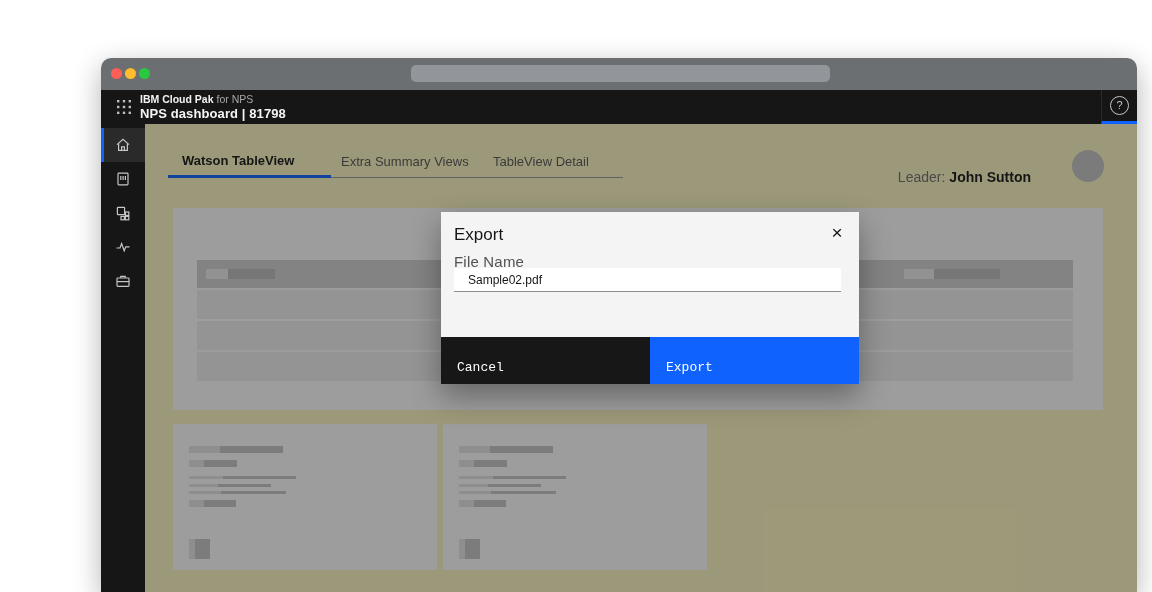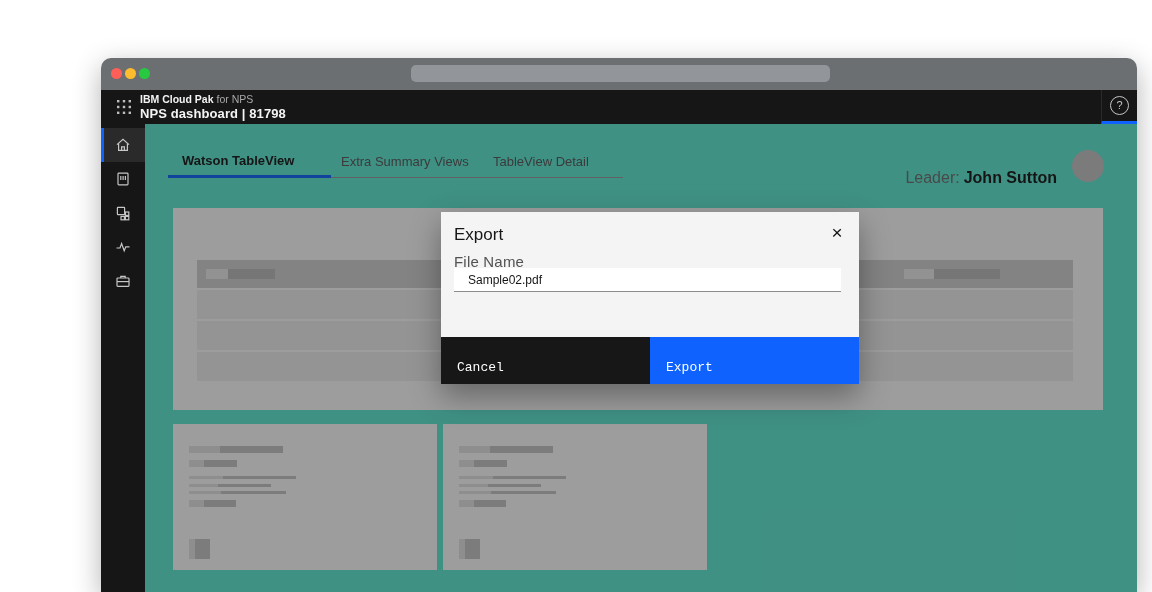--- a/index.html
+++ b/index.html
@@ -34,32 +34,32 @@
                  justify-content:center; padding-bottom:1px; }
 
   
   .body-row { flex:1; display:flex; min-height:0; }
   .sidenav { width:44px; background:#161616; flex:none; padding-top:4px; }
   .nav-item { height:34px; display:flex; align-items:center; justify-content:center;
               border-left:3px solid transparent; padding-right:3px; cursor:pointer; }
   .nav-item.active { background:#2a2a2a; border-left-color:#0f62fe; }
   .nav-item svg { display:block; }
 
-  .main { flex:1; position:relative; background:#5eead4; overflow:hidden; }
+  .main { flex:1; position:relative; background:#fef9c3; overflow:hidden; }
 
   
   .tabbar { position:absolute; left:23px; top:21px; display:flex; height:33px; z-index:1; }
   .tab { display:flex; align-items:center; font-size:13px; color:#565656;
          border-bottom:1px solid #989898; cursor:pointer; }
   .tab.active { font-weight:700; color:#161616; border-bottom:3px solid #0f62fe; }
   .tab.w1 { width:163px; padding-left:14px; }
   .tab.w2 { width:149px; padding-left:10px; }
   .tab.w3 { width:143px; padding-left:13px; }
 
-  .leader { position:absolute; top:45px; right:80px; font-size:16px; color:#6f6f6f; z-index:1; white-space:nowrap; }
+  .leader { position:absolute; top:45px; right:106px; font-size:14px; color:#6f6f6f; z-index:1; white-space:nowrap; }
   .leader .name { color:#161616; font-weight:700; margin-left:4px; }
   .avatar { position:absolute; top:26px; right:33px; width:32px; height:32px;
             border-radius:50%; background:#c4c4c4; z-index:1; }
 
   
   .card-top { position:absolute; left:28px; top:84px; width:930px; height:202px; background:#fff; }
   .sk-table { position:absolute; left:24px; top:52px; width:876px; }
   .sk-thead { height:28px; background:#d3d3d3; position:relative; }
   .sk-block { position:absolute; top:9px; height:10px; }
   .sk-b1 { left:9px;   width:22px; background:#ececec; }

